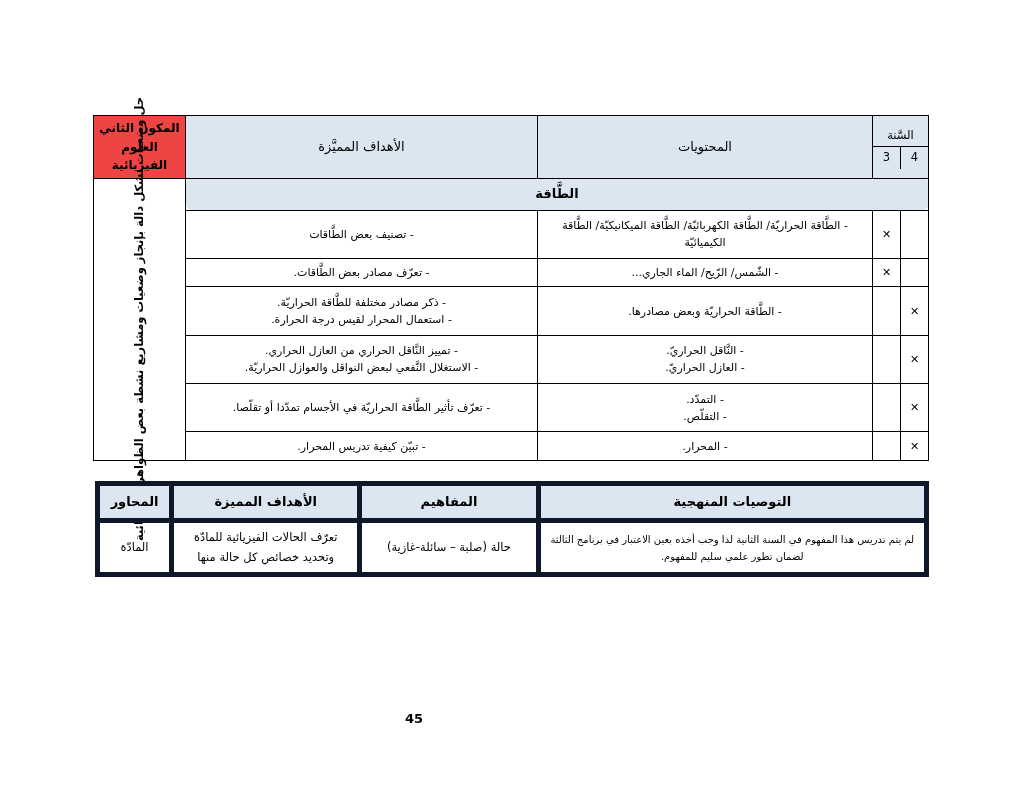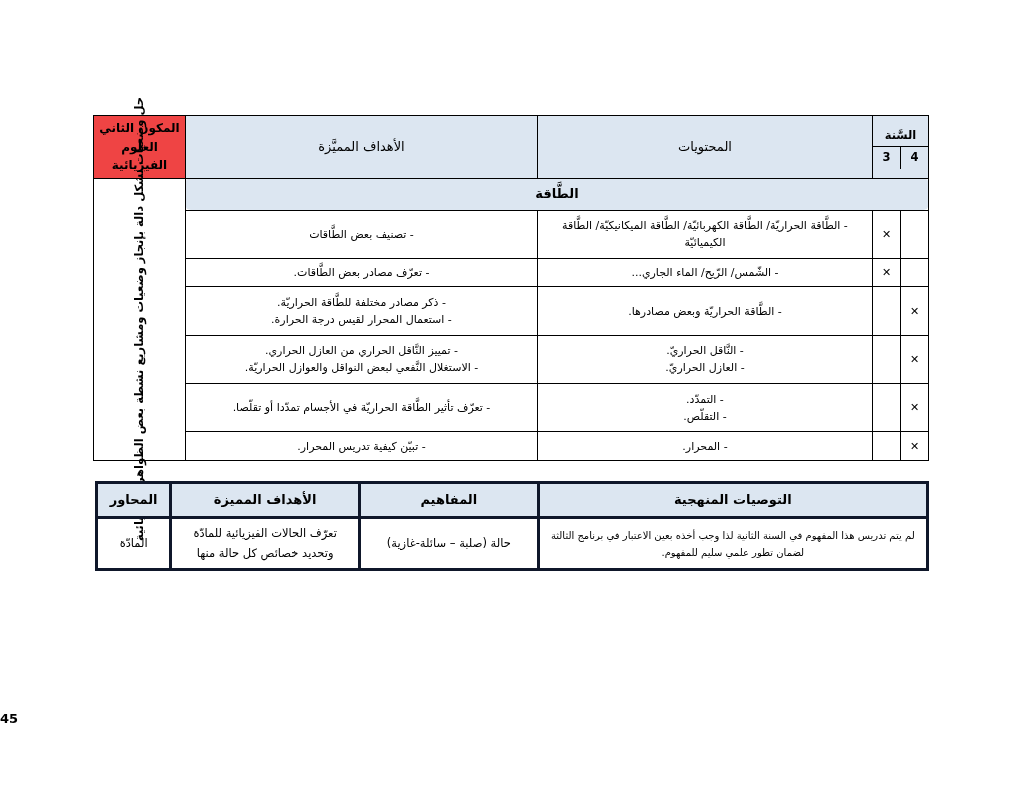--- a/index.html
+++ b/index.html
@@ -37,21 +37,21 @@
     text-align: center;
     line-height: 1.55;
   }
   .hdr {
     background: #dce6f1;
     font-weight: normal;
     font-size: 13px;
   }
   .hdr-small {
     background: #dce6f1;
-    font-weight: bold;
+    font-weight: normal;
     font-size: 11.5px;
     padding: 1px 2px;
   }
   .band {
     background: #dce6f1;
     font-weight: bold;
     font-size: 13px;
     text-align: center;
     border-radius: 6px;
   }
@@ -108,21 +108,21 @@
   .table2 {
     position: absolute;
     top: 481px;
     right: 95px;
     width: 834px;
     border-collapse: collapse;
     table-layout: fixed;
     font-size: 11.5px;
   }
   .table2 td, .table2 th {
-    border: 3px solid #0f172a;
+    border: 5px solid #0f172a;
     padding: 5px 7px;
     vertical-align: middle;
     text-align: center;
     line-height: 1.7;
   }
   .t2-hdr {
     background: #dce6f1;
     font-weight: bold;
     font-size: 13px;
     padding: 4px 3px;
@@ -139,21 +139,21 @@
   .t2-plain {
     font-size: 11.5px;
     line-height: 1.8;
   }
 
   .page-number {
     position: absolute;
     top: 711px;
     left: 0;
     width: 828px;
-    text-align: left;
+    text-align: center;
     font-weight: bold;
     font-size: 13px;
   }
 </style>
 </head>
 <body>
 
 <div class="page">
 
   <table class="table1">

